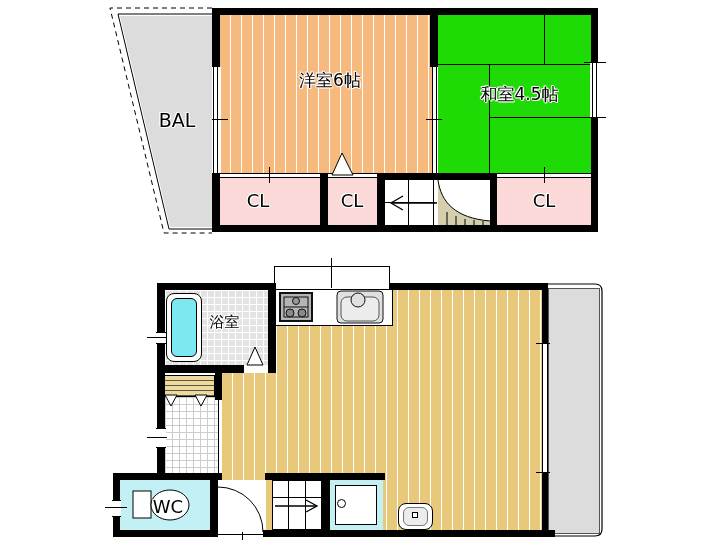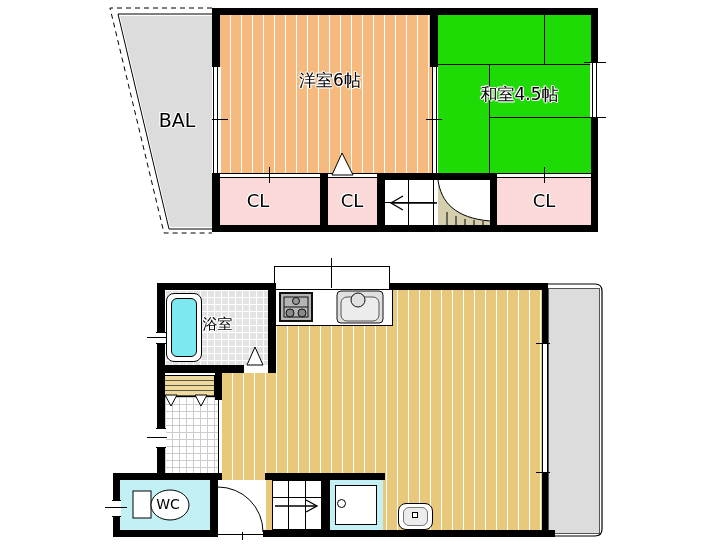--- a/index.html
+++ b/index.html
@@ -209,16 +209,16 @@
 
     <path d="M548,284 H595 Q602,284 602,291 V529 Q602,536 595,536 H548" fill="none" stroke="#000" stroke-width="1.2"></path>
   </svg>
 
   <div class="label" style="left:147px;top:110px;width:60px;font-size:19px;">BAL</div>
   <div class="label" style="left:274px;top:71px;width:112px;font-size:17px;">洋室6帖</div>
   <div class="label" style="left:457px;top:85px;width:125px;font-size:17px;">和室4.5帖</div>
   <div class="label" style="left:238px;top:191px;width:40px;font-size:18px;">CL</div>
   <div class="label" style="left:332px;top:191px;width:40px;font-size:18px;">CL</div>
   <div class="label" style="left:524px;top:191px;width:40px;font-size:18px;">CL</div>
-  <div class="label" style="left:195px;top:316px;width:45px;font-size:15px;">浴室</div>
-  <div class="label" style="left:152px;top:497px;width:32px;font-size:14px;">WC</div>
+  <div class="label" style="left:202px;top:316px;width:45px;font-size:15px;font-family:Liberation Mono, monospace;">浴室</div>
+  <div class="label" style="left:152px;top:497px;width:32px;font-size:18px;">WC</div>
 
 </div>
 
 </body></html>

